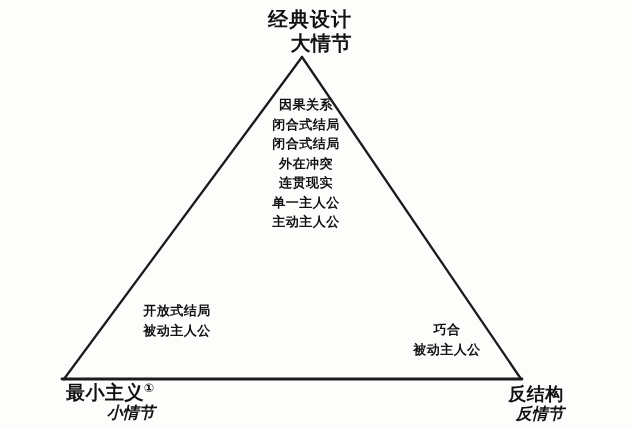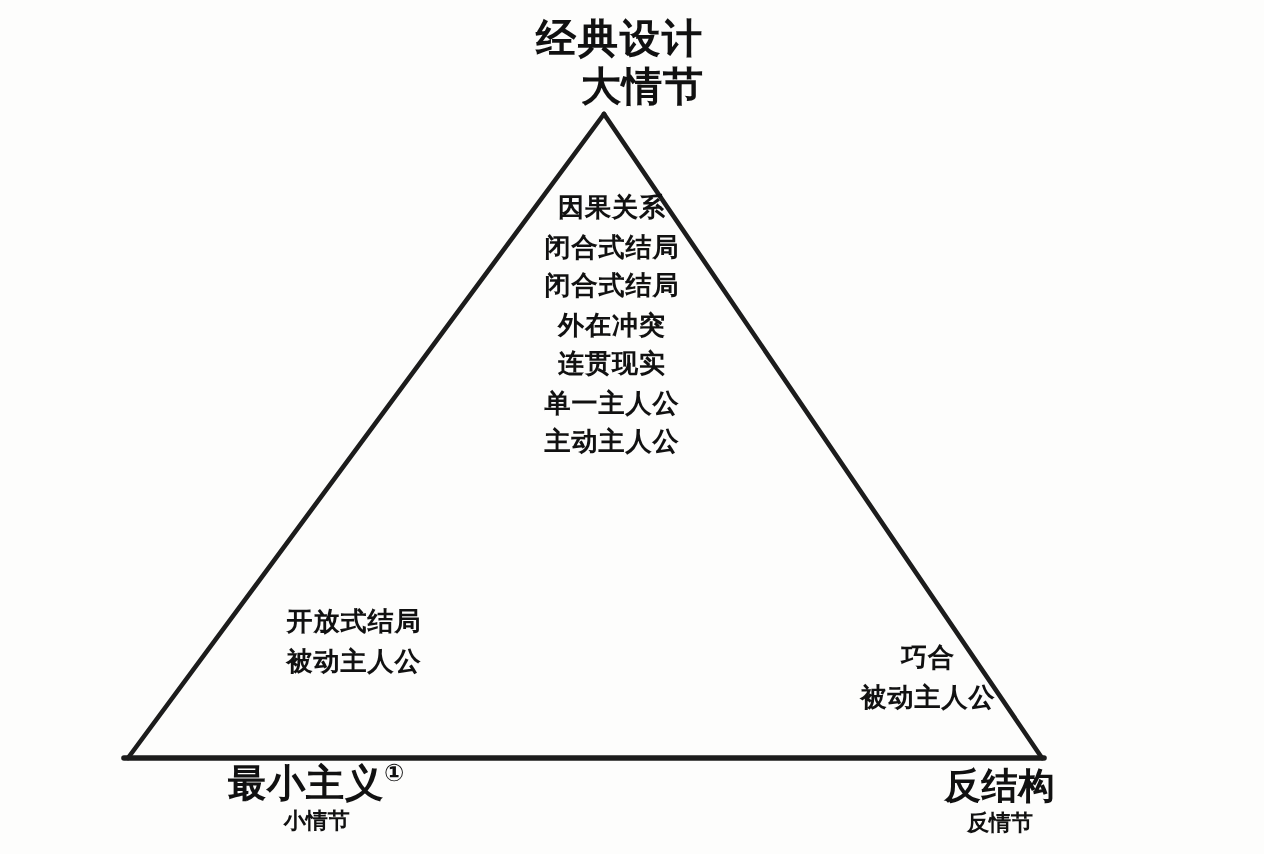--- a/index.html
+++ b/index.html
@@ -51,39 +51,40 @@
 
   .trait-list {
     font-size: 13px;
     font-weight: 700;
     line-height: 19.5px;
     letter-spacing: 0.5px;
     white-space: nowrap;
   }
   .center-list { left: 306px; top: 95px; }
   .left-list   { left: 177px; top: 301px; font-family: Liberation Serif, serif; }
-  .right-list  { left: 464px; top: 320px; }
+  .right-list  { left: 447px; top: 320px; }
 
   .corner-label { line-height: 1.0; }
-  .bl-label { left: 66px; top: 383px; text-align: center; margin-left: 48px; }
-  .br-label { left: 500px; top: 385px; }
+  .bl-label { left: 66px; top: 383px; text-align: center; }
+  .br-label { left: 536px; top: 385px; }
 
   .corner-title {
     font-size: 19px;
     font-weight: 700;
     letter-spacing: 0.5px;
     white-space: nowrap;
   }
   .br-label .corner-title { font-size: 18px; }
   .corner-sub {
-    font-size: 11px;
+    font-size: 16px;
     font-weight: 700;
     margin-top: 3px;
     white-space: nowrap;
-    text-align: center;
+    text-align: right;
+    font-style: italic;
   }
   .footnote-mark {
     font-size: 12px;
     font-weight: 700;
     vertical-align: super;
     line-height: 0;
   }
 </style>
 </head>
 <body>

